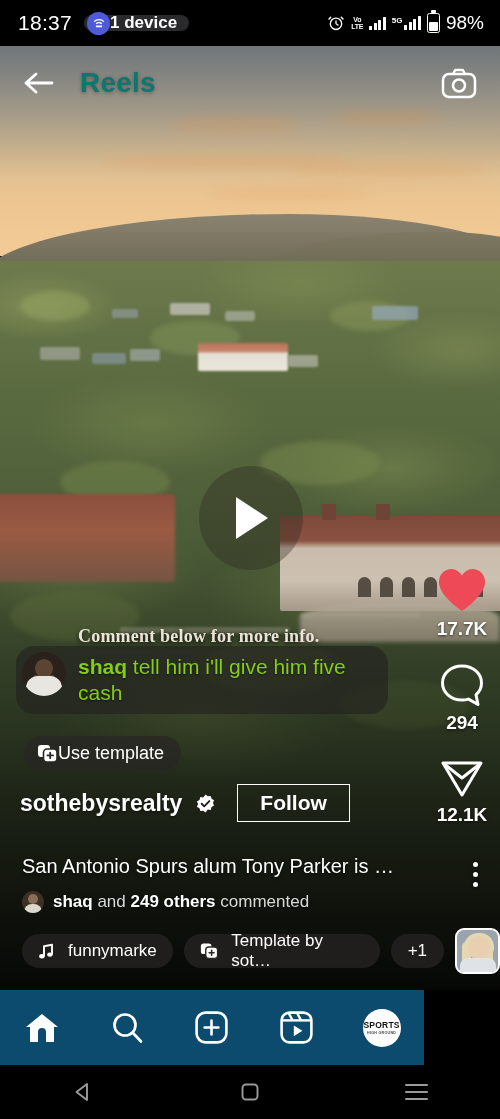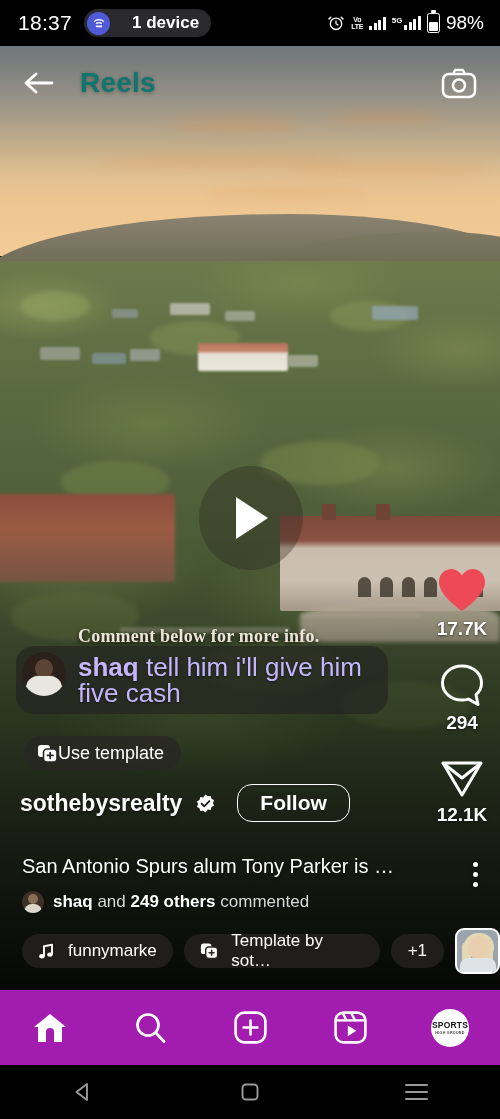--- a/index.html
+++ b/index.html
@@ -5,22 +5,22 @@
   * { margin:0; padding:0; box-sizing:border-box; }
   html,body { width:500px; height:1119px; background:#000; overflow:hidden; }
   body { font-family:"Liberation Sans", sans-serif; }
 
   .phone { position:relative; width:500px; height:1119px; background:#000; overflow:hidden; }
 
   
   .statusbar { position:absolute; top:0; left:0; width:500px; height:46px; background:#000;
     display:flex; align-items:center; z-index:60; color:#fff; }
   .sb-time { font-size:21px; font-weight:500; margin-left:18px; letter-spacing:.3px; }
-  .cast-pill { display:flex; align-items:center; gap:22px; background:#2a2a2c; border-radius:14px;
-    height:28px; padding:0 12px 0 3px; margin-left:12px; }
+  .cast-pill { display:flex; align-items:center; gap:0; background:#2a2a2c; border-radius:14px;
+    height:16px; padding:0 12px 0 3px; margin-left:12px; }
   .cast-circle { width:23px; height:23px; border-radius:50%; background:#4e5ad7;
     display:flex; align-items:center; justify-content:center; }
   .cast-pill span { font-size:17px; font-weight:700; }
   .sb-right { margin-left:auto; margin-right:16px; display:flex; align-items:center; gap:6px; }
   .volte { font-size:7px; line-height:7.5px; font-weight:700; text-align:center; letter-spacing:-.2px; }
   .bars { display:flex; align-items:flex-end; gap:1.5px; height:14px; }
   .bars i { width:3px; background:#fff; border-radius:.5px; display:block; }
   .fivegwrap { display:flex; align-items:flex-end; gap:2px; }
   .fiveg { font-size:8px; font-weight:700; line-height:8px; margin-bottom:5px; }
   .batt { width:13px; height:20px; border:1.6px solid #fff; border-radius:2.5px; position:relative; }
@@ -94,38 +94,38 @@
 
   
   .pinned { position:absolute; left:16px; top:646px; z-index:28; display:flex; align-items:flex-start;
     gap:12px; background:rgba(34,32,30,.62); border-radius:18px; padding:6px 16px 8px 6px; max-width:372px; }
   .pin-av { width:44px; height:44px; border-radius:50%; flex:0 0 44px; overflow:hidden; position:relative;
     background:#2a211b; }
   .pin-av .head { position:absolute; left:13px; top:7px; width:18px; height:19px; border-radius:50%; background:#5b4433; }
   .pin-av .body { position:absolute; left:4px; top:24px; width:36px; height:22px; border-radius:12px 12px 0 0; background:#e8e6e1; }
   .pin-av .strapL { position:absolute; left:11px; top:23px; width:6px; height:14px; background:#5b4433; border-radius:3px; }
   .pin-av .strapR { position:absolute; left:27px; top:23px; width:6px; height:14px; background:#5b4433; border-radius:3px; }
-  .pin-txt { color:#c4b5fd; font-size:26px; line-height:26px; padding-top:2px; text-shadow:0 1px 2px rgba(0,0,0,.5); }
+  .pin-txt { color:#84cc16; font-size:21px; line-height:26px; padding-top:2px; text-shadow:0 1px 2px rgba(0,0,0,.5); }
   .pin-txt b { font-weight:700; }
 
   
   .use-template { position:absolute; left:24px; top:736px; z-index:28; height:34px;
     display:inline-flex; align-items:center; gap:0; padding:0 17px 0 13px;
     background:rgba(40,38,36,.74); border-radius:17px; }
   .use-template span { color:#fff; font-size:18px; font-weight:400; }
 
   .acct-row { position:absolute; left:20px; top:784px; z-index:28; display:flex; align-items:center; gap:13px; }
   .acct-av { width:54px; height:54px; border-radius:50%; background:#16375c;
     display:flex; flex-direction:column; align-items:center; justify-content:center; }
   .acct-av .s1 { font-family:"Liberation Serif", serif; color:#fff; font-size:10.5px; letter-spacing:.1px; }
   .acct-av .s2 { color:#c9d6e4; font-size:3.4px; letter-spacing:.3px; margin-top:1.5px; }
   .acct-name { color:#fff; font-size:23px; font-weight:700; text-shadow:0 1px 3px rgba(0,0,0,.55); }
   .verified { width:21px; height:21px; }
   .follow-btn { margin-left:8px; height:38px; padding:0 22px; border:1.7px solid #fff;
-    border-radius:15px; color:#fff; font-size:21px; font-weight:600; display:flex;
+    border-radius:0; color:#fff; font-size:21px; font-weight:600; display:flex;
     align-items:center; justify-content:center; background:transparent; }
 
   .caption { position:absolute; left:22px; top:855px; z-index:28; color:#fff; font-size:20px;
     text-shadow:0 1px 3px rgba(0,0,0,.6); white-space:nowrap; }
 
   .commenters { position:absolute; left:22px; top:891px; z-index:28; display:flex; align-items:center; gap:9px;
     color:#d9d9d9; font-size:17px; text-shadow:0 1px 3px rgba(0,0,0,.6); }
   .commenters b { color:#fff; font-weight:700; }
   .cmt-av { width:22px; height:22px; border-radius:50%; background:#3b2f26; position:relative; overflow:hidden; }
   .cmt-av i { position:absolute; left:6px; top:3px; width:10px; height:10px; border-radius:50%; background:#8a6f55; display:block; }
@@ -141,21 +141,21 @@
   .chip.plus { padding:0 17px; font-weight:500; }
   .thumb { width:46px; height:46px; border-radius:9px; border:2px solid #fff; overflow:hidden;
     position:relative; background:#9aa4ae; }
   .thumb .face { position:absolute; left:11px; top:6px; width:22px; height:24px; border-radius:50%; background:#e8cfb0; }
   .thumb .hair { position:absolute; left:7px; top:3px; width:30px; height:20px; border-radius:14px 14px 4px 4px; background:#e4d7b4; }
   .thumb .hairL { position:absolute; left:5px; top:12px; width:9px; height:22px; border-radius:5px; background:#e4d7b4; }
   .thumb .hairR { position:absolute; right:5px; top:12px; width:9px; height:22px; border-radius:5px; background:#e4d7b4; }
   .thumb .shirt { position:absolute; left:3px; bottom:0; width:36px; height:14px; border-radius:8px 8px 0 0; background:#dfe3e6; }
 
   
-  .botnav { position:absolute; left:0; top:990px; width:500px; height:75px; background:#a21caf;
+  .botnav { position:absolute; left:0; top:990px; width:424px; height:75px; background:#0c4a6e;
     display:flex; align-items:center; z-index:50; }
   .nav-item { flex:1; display:flex; align-items:center; justify-content:center; }
   .prof-av { width:38px; height:38px; border-radius:50%; background:#fff;
     display:flex; flex-direction:column; align-items:center; justify-content:center; }
   .prof-av .p1 { color:#111; font-size:8.5px; font-weight:800; letter-spacing:.2px; }
   .prof-av .p2 { color:#444; font-size:3.6px; font-weight:700; letter-spacing:.3px; margin-top:1px; }
 
   
   .sysnav { position:absolute; left:0; top:1065px; width:500px; height:54px; background:#000;
     display:flex; align-items:center; z-index:50; }

